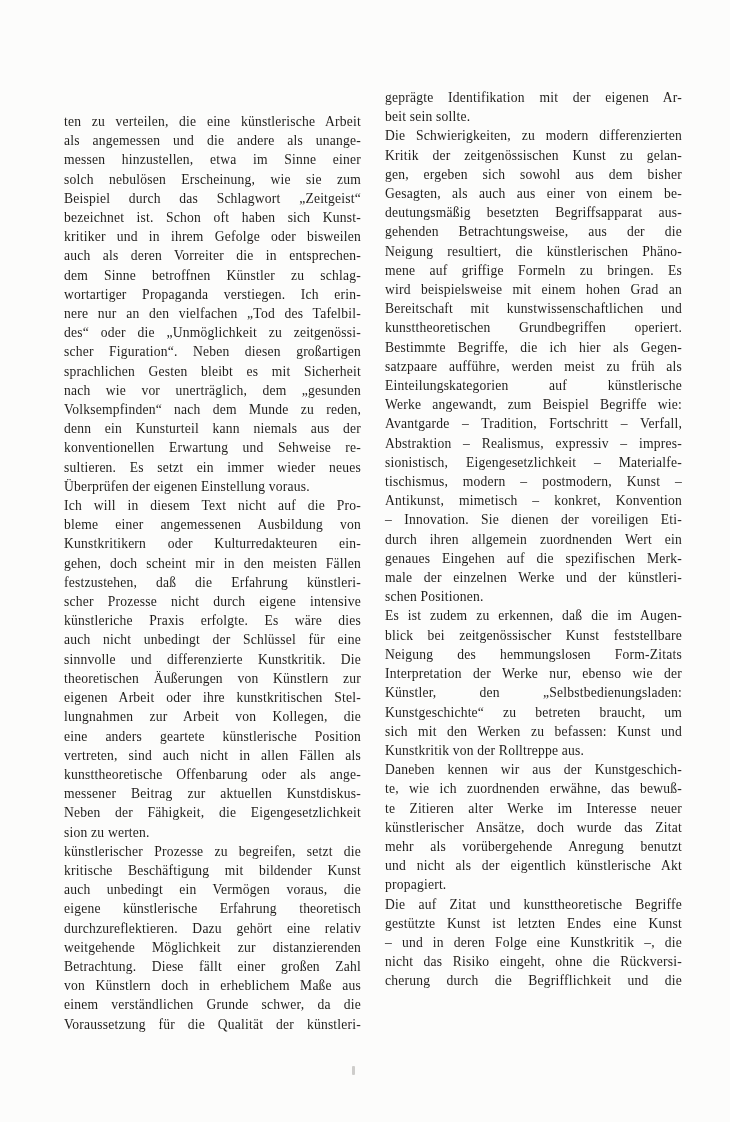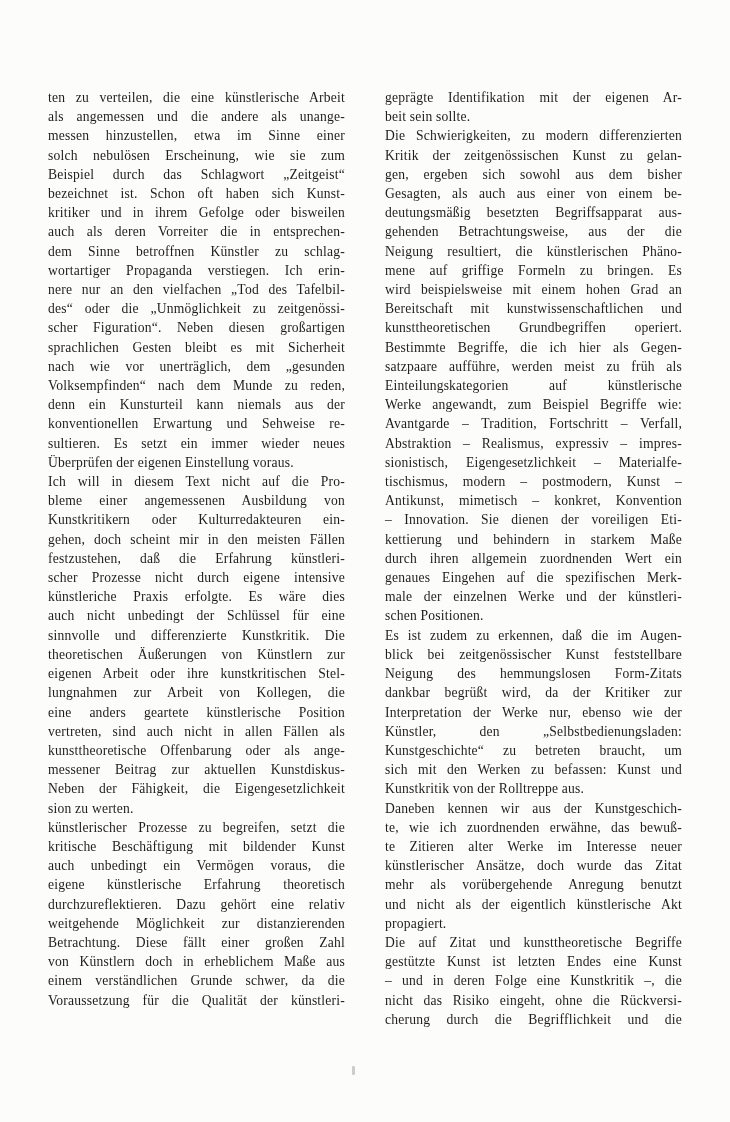--- a/index.html
+++ b/index.html
@@ -6,21 +6,21 @@
   body{
     width:730px;height:1122px;background:#ffffff;overflow:hidden;
     font-family:"Liberation Serif","DejaVu Serif",serif;
   }
   .page{
     position:relative;width:730px;height:1122px;background:#fcfcfb;color:#1f1d1b;
   }
   .col{
     position:absolute;top:88px;width:297px;
   }
-  .col-left{left:48px;}
+  .col-left{left:64px;margin-top:24px;}
   .col-right{left:385px;}
   .line{
     font-size:13.6px;line-height:19.2px;letter-spacing:0.2px;
     text-align:justify;text-align-last:justify;-moz-text-align-last:justify;
     white-space:normal;
   }
   .line.end{text-align-last:left;-moz-text-align-last:left;}
   .pencil{
     text-decoration-thickness:1.1px;
     text-underline-offset:3px;
@@ -102,29 +102,27 @@
       <div class="line">Bestimmte Begriffe, die ich hier als Gegen-</div>
       <div class="line">satzpaare aufführe, werden meist <span class="pencil">zu früh</span> als</div>
       <div class="line">Einteilungskategorien auf künstlerische</div>
       <div class="line">Werke angewandt, zum Beispiel Begriffe wie:</div>
       <div class="line">Avantgarde – Tradition, <span class="pencil">Fortschritt – Verfall,</span></div>
       <div class="line">Abstraktion – Realismus, <span class="pencil">expressiv</span> – impres-</div>
       <div class="line"><span class="pencil">sionistisch,</span> <span class="pencil">Eigengesetzlichkeit</span> – <span class="pencil">Materialfe-</span></div>
       <div class="line"><span class="pencil">tischismus,</span> modern – postmodern, Kunst –</div>
       <div class="line">Antikunst, mimetisch – konkret, Konvention</div>
       <div class="line">– Innovation. Sie dienen der <span class="pencil">voreiligen Eti-</span></div>
-      <div class="line">kettierung und <span class="pencil">behindern</span> in starkem Maße</div>
       <div class="line">durch ihren allgemein zuordnenden Wert ein</div>
       <div class="line"><span class="pencil">genaues Eingehen</span> auf die spezifischen Merk-</div>
       <div class="line">male der einzelnen Werke und der künstleri-</div>
       <div class="line end">schen Positionen.</div>
       <div class="line">Es ist zudem zu erkennen, daß die im Augen-</div>
       <div class="line">blick bei zeitgenössischer Kunst feststellbare</div>
       <div class="line">Neigung des hemmungslosen Form-Zitats</div>
-      <div class="line">dankbar begrüßt wird, da der Kritiker zur</div>
       <div class="line">Interpretation der Werke nur, ebenso wie der</div>
       <div class="line">Künstler, den <span class="pencil">„Selbstbedienungsladen:</span></div>
       <div class="line"><span class="pencil">Kunstgeschichte“</span> zu betreten braucht, um</div>
       <div class="line">sich mit den Werken zu befassen: Kunst und</div>
       <div class="line end">Kunstkritik von der Rolltreppe aus.</div>
       <div class="line">Daneben kennen wir aus der Kunstgeschich-</div>
       <div class="line">te, wie ich zuordnenden erwähne, das bewuß-</div>
       <div class="line">te Zitieren alter Werke im Interesse neuer</div>
       <div class="line">künstlerischer Ansätze, doch wurde das Zitat</div>
       <div class="line">mehr als vorübergehende Anregung benutzt</div>

